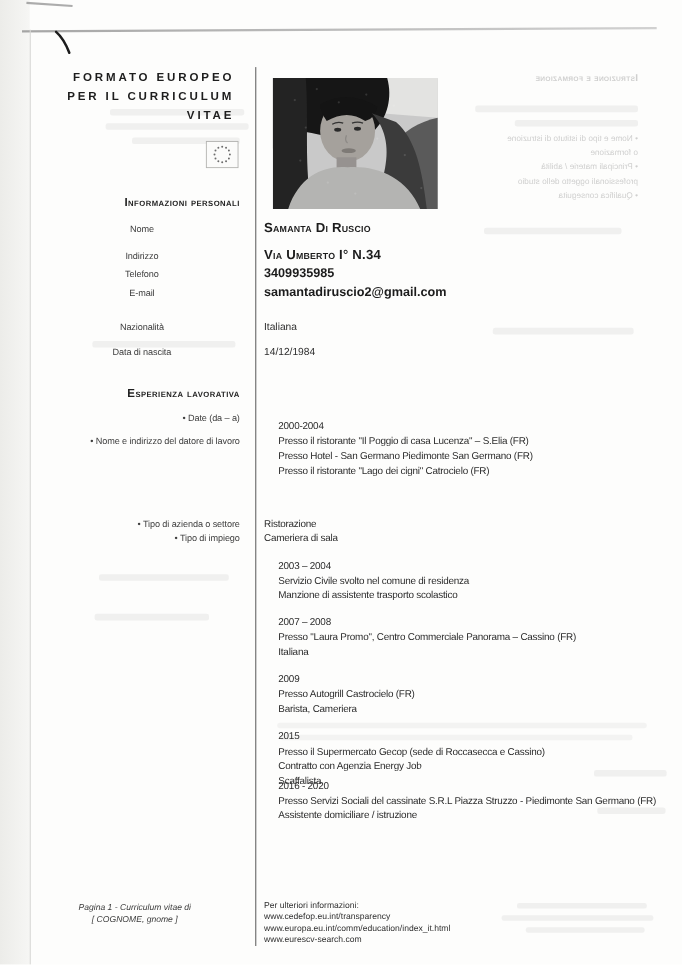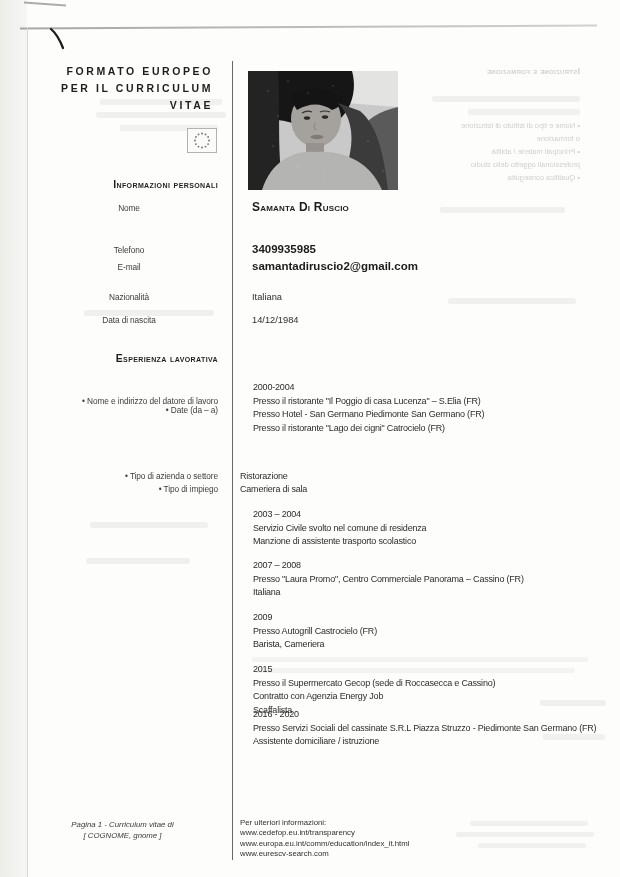--- a/index.html
+++ b/index.html
@@ -21,21 +21,21 @@
   
   .divider{left:232px;top:61px;width:1px;height:799px;background:#4c4c4c;opacity:.85;}
   
   .photo{left:248px;top:71px;width:150px;height:119px;}
   
   .heading{font-variant:small-caps;font-weight:bold;font-size:10.5px;letter-spacing:.4px;color:#1f1f1f;}
   .label-col{left:40px;width:178px;text-align:right;}
   .lbl{font-size:8.3px;letter-spacing:-.1px;color:#3d3d3d;}
   .prow{position:absolute;left:40px;width:570px;display:flex;align-items:baseline;}
   .prow .lblcell{width:178px;text-align:center;flex:none;}
-  .prow .pval{margin-left:34px;white-space:nowrap;}
+  .prow .pval{margin-left:22px;white-space:nowrap;}
   .v-sc{font-variant:small-caps;font-weight:bold;font-size:12px;letter-spacing:.2px;color:#1c1c1c;}
   .v-b{font-weight:bold;font-size:11.5px;color:#1c1c1c;}
   .v-r{font-size:9.3px;color:#2e2e2e;}
   .entry{left:240px;font-size:9px;letter-spacing:-.2px;line-height:13.5px;color:#2c2c2c;}
   .entry div{white-space:nowrap;margin-left:13px;}
   .val-line{left:240px;font-size:9px;letter-spacing:-.2px;color:#2c2c2c;white-space:nowrap;}
   
   .footer-left{left:40px;width:165px;text-align:center;font-style:italic;font-size:7.8px;line-height:10.5px;color:#3a3a3a;}
   .footer-right{left:240px;font-size:7.8px;line-height:10.3px;color:#2f2f2f;}
   
@@ -147,40 +147,44 @@
         <circle cx="135" cy="100" r="1"></circle>
     </g>
   </svg>
 
   <div class="abs label-col heading" style="top:178px">Informazioni personali</div>
 
   <div class="prow" style="top:200px">
     <div class="lblcell lbl">Nome</div>
     <div class="pval v-sc">Samanta Di Ruscio</div>
   </div>
+  <div class="prow" style="top:224px">
+    <div class="lblcell lbl">Indirizzo</div>
+    <div class="pval v-sc">Via Umberto I° N.34</div>
+  </div>
   <div class="prow" style="top:243px">
     <div class="lblcell lbl">Telefono</div>
     <div class="pval v-b">3409935985</div>
   </div>
   <div class="prow" style="top:260px">
     <div class="lblcell lbl">E-mail</div>
     <div class="pval v-b">samantadiruscio2@gmail.com</div>
   </div>
   <div class="prow" style="top:292px">
     <div class="lblcell lbl">Nazionalità</div>
     <div class="pval v-r">Italiana</div>
   </div>
   <div class="prow" style="top:315px">
     <div class="lblcell lbl">Data di nascita</div>
     <div class="pval v-r">14/12/1984</div>
   </div>
 
   <div class="abs label-col heading" style="top:352px">Esperienza lavorativa</div>
 
-  <div class="abs label-col lbl" style="top:405px">• Date (da – a)</div>
+  <div class="abs label-col lbl" style="top:375px">• Date (da – a)</div>
   <div class="abs label-col lbl" style="top:396px">• Nome e indirizzo del datore di lavoro</div>
 
   <div class="abs entry" style="top:381px">
     <div>2000-2004</div>
     <div>Presso il ristorante "Il Poggio di casa Lucenza" – S.Elia (FR)</div>
     <div>Presso Hotel - San Germano Piedimonte San Germano (FR)</div>
     <div>Presso il ristorante "Lago dei cigni" Catrocielo (FR)</div>
   </div>
 
   <div class="abs label-col lbl" style="top:471px">• Tipo di azienda o settore</div>

